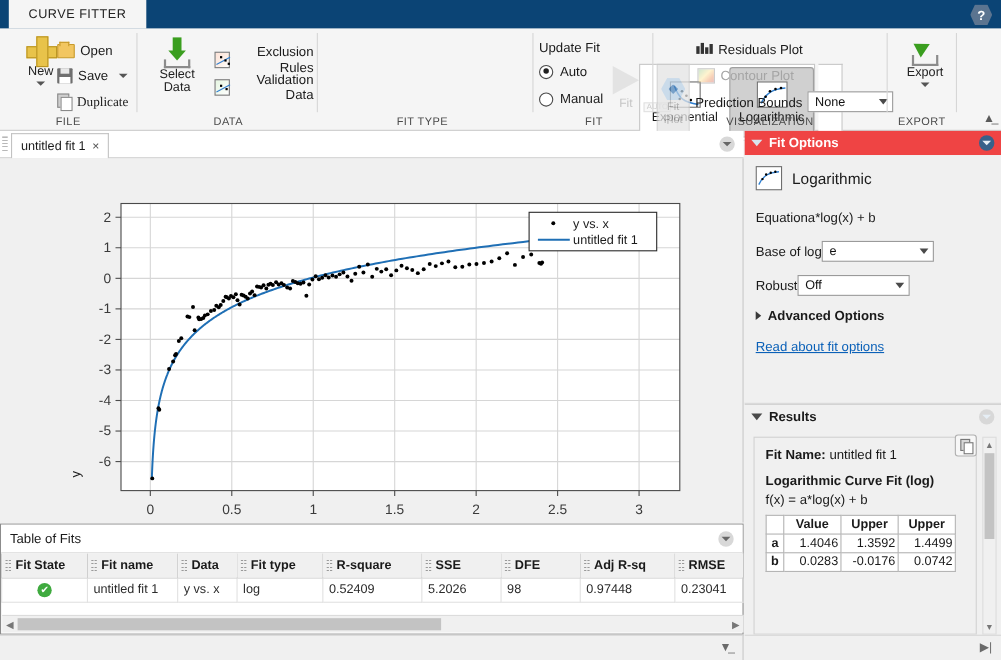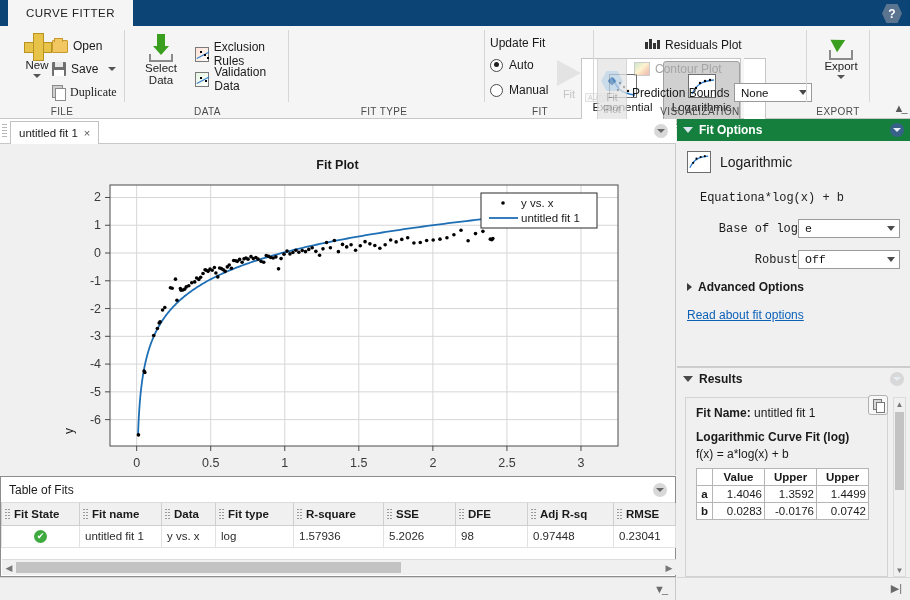--- a/index.html
+++ b/index.html
@@ -60,21 +60,21 @@
   .bigbtn .lbl { font-size: 11.5px; color: #222; line-height: 12px; }
   .caret-dn {
     width: 0; height: 0;
     border-left: 4px solid transparent; border-right: 4px solid transparent;
     border-top: 4px solid #555; margin-top: 3px;
   }
   .smallrow {
     position: absolute; display: flex; align-items: center; gap: 5px;
     cursor: pointer; height: 20px; padding: 0 2px;
   }
-  .smallrow .lbl { font-size: 12px; }
+  .smallrow .lbl { font-size: 12px; text-align: right; }
   .smallrow.dis .lbl { color: #a5a5a5; }
 
   
   .ico-plus {
     width: 26px; height: 26px; position: relative;
   }
   .ico-plus::before, .ico-plus::after {
     content: ""; position: absolute; background: #e8c34a; border: 1px solid #b99320;
   }
   .ico-plus::before { left: 0; top: 9px; width: 26px; height: 9px; }
@@ -331,43 +331,43 @@
   .footbar .dbl {
     position: absolute; right: 10px; top: 5px; color: #6a6a6a; font-size: 11px; cursor: pointer;
   }
 
   
   .rightcol {
     position: absolute; left: 677px; top: 119px; width: 233px; height: 481px;
     background: #f0f0f0;
   }
   .pnl-head {
-    height: 22px; background: #15803d; color: #fff;
+    height: 22px; background: #ef4444; color: #fff;
     display: flex; align-items: center; gap: 6px; padding: 0 6px;
     font-size: 12px; font-weight: bold;
   }
   .tri-open {
     width: 0; height: 0; border-left: 5px solid transparent;
     border-right: 5px solid transparent; border-top: 6px solid #d8e4ee; cursor: pointer;
   }
   .pnl-head .dot {
     margin-left: auto; width: 14px; height: 14px; border-radius: 50%;
     background: #38618a; display: flex; align-items: center; justify-content: center; cursor: pointer;
   }
   .pnl-head .dot::after {
     content: ""; width: 0; height: 0;
     border-left: 4px solid transparent; border-right: 4px solid transparent;
     border-top: 4px solid #e6eef5;
   }
   .fitopts { position: relative; padding: 10px 10px 8px 10px; background: #f0f0f0; height: 225px; }
   .fo-title { display: flex; align-items: center; gap: 9px; margin-bottom: 14px; }
   .fo-title .t { font-size: 14px; }
   .fo-row {
-    display: flex; align-items: center; justify-content: flex-end;
-    margin-bottom: 10px; height: 21px; font-family: Liberation Mono, monospace;
+    display: flex; align-items: center; justify-content: flex-start;
+    margin-bottom: 10px; height: 21px;
   }
   .fo-row .k { font-size: 12px; }
   .fo-row .v { font-size: 12px; color: #222; margin-right: 56px; }
   .fo-adv { display: flex; align-items: center; gap: 6px; margin-top: 4px; cursor: pointer; }
   .tri-right {
     width: 0; height: 0; border-top: 4px solid transparent;
     border-bottom: 4px solid transparent; border-left: 5px solid #3a3a3a;
   }
   .fo-adv .t { font-size: 12px; font-weight: bold; }
   .fo-link {
@@ -550,21 +550,21 @@
     <div class="gsep" style="left:593px;"></div>
 
     <div class="rgroup" style="left:594px;width:212px;">
       <div class="fitplot-toggle" style="left:3px;">
         <span class="hexico">
             <i></i>
           </span>
         <span class="t">Fit</span>
         <span class="t">Plot</span>
       </div>
-      <div class="smallrow" style="left:48px;top:9px;width:110px;">
+      <div class="smallrow" style="left:36px;top:9px;width:110px;">
         <span class="ico-resid">
           <span class="b" style="left:1px;top:4px;height:7px"></span>
           <span class="b" style="left:5px;top:1px;height:10px"></span>
           <span class="b" style="left:9px;top:5px;height:6px"></span>
           <span class="b" style="left:13px;top:2px;height:9px"></span>
         </span>
         <span class="lbl">Residuals Plot</span>
       </div>
       <div class="smallrow dis" style="left:38px;top:33px;width:110px;">
         <span class="ico-contour"></span>
@@ -597,21 +597,20 @@
   <div class="doctabbar">
     <div class="gripper"></div>
     <div class="doctab">
       <span>untitled fit 1</span>
       <span class="xc">×</span>
     </div>
     <div class="panel-menu"></div>
   </div>
 
   <div class="plotpane">
-    <div class="plot-title">Fit Plot</div>
     <div class="axis-y-label">y</div>
     <div class="axis-x-label">x</div>
     <svg id="chart-svg" width="676" height="331" viewBox="0 0 676 331" style="position:absolute;left:0;top:0;">
         <rect x="110" y="41" width="508" height="261" fill="#ffffff"></rect>
         <line x1="136.6588921282799" y1="41" x2="136.6588921282799" y2="302" stroke="#d6d6d6" stroke-width="1"></line>
         <line x1="136.6588921282799" y1="302" x2="136.6588921282799" y2="307" stroke="#4a4a4a" stroke-width="1"></line>
         <text x="136.6588921282799" y="323" text-anchor="middle" font-size="12.5" fill="#3a3a3a" font-family="&quot;Liberation Sans&quot;, sans-serif">0</text>
         <line x1="210.71137026239066" y1="41" x2="210.71137026239066" y2="302" stroke="#d6d6d6" stroke-width="1"></line>
         <line x1="210.71137026239066" y1="302" x2="210.71137026239066" y2="307" stroke="#4a4a4a" stroke-width="1"></line>
         <text x="210.71137026239066" y="323" text-anchor="middle" font-size="12.5" fill="#3a3a3a" font-family="&quot;Liberation Sans&quot;, sans-serif">0.5</text>
@@ -809,21 +808,21 @@
             <th><span class="grip"></span><span>Adj R-sq</span></th>
             <th><span class="grip"></span><span>RMSE</span></th>
           </tr>
         </thead>
       <tbody id="tof-body">
           <tr>
             <td style="text-align: center;"><span class="chk-ok">✔</span></td>
             <td style="color: rgb(43, 43, 43);">untitled fit 1</td>
             <td style="color: rgb(43, 43, 43);">y vs. x</td>
             <td style="color: rgb(43, 43, 43);">log</td>
-            <td>1.57936</td>
+            <td>0.52409</td>
             <td>5.2026</td>
             <td>98</td>
             <td>0.97448</td>
             <td>0.23041</td>
           </tr>
         </tbody>
     </table>
     <div class="hscroll">
       <span class="arrowl">◀</span>
       <span class="thumb" style="width:385px;"></span>

